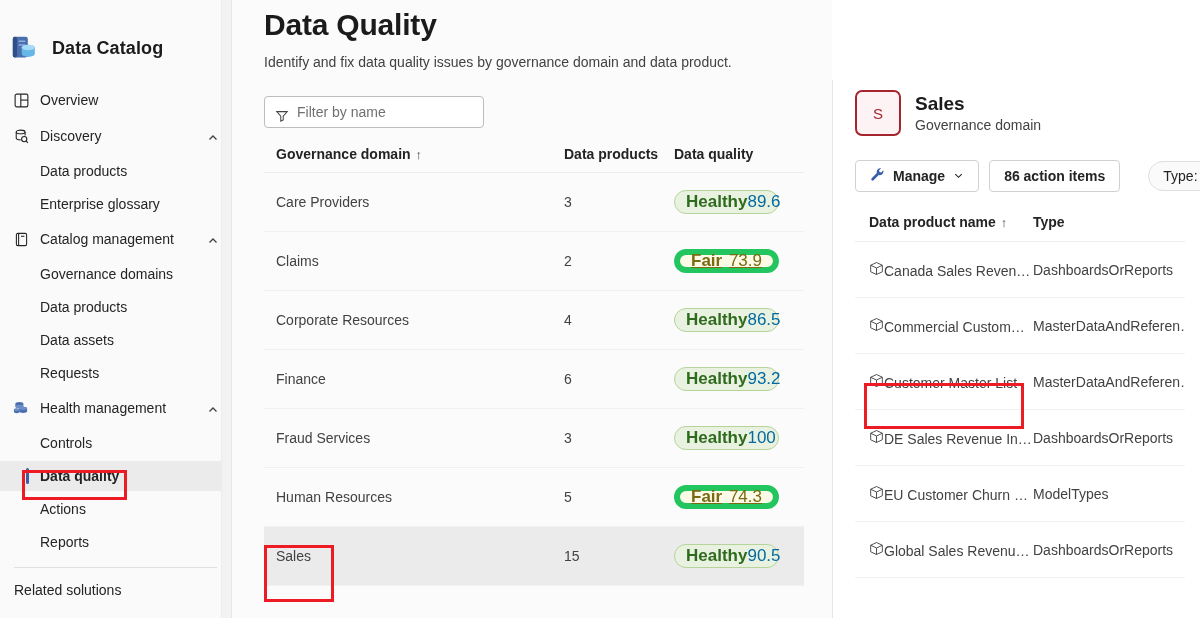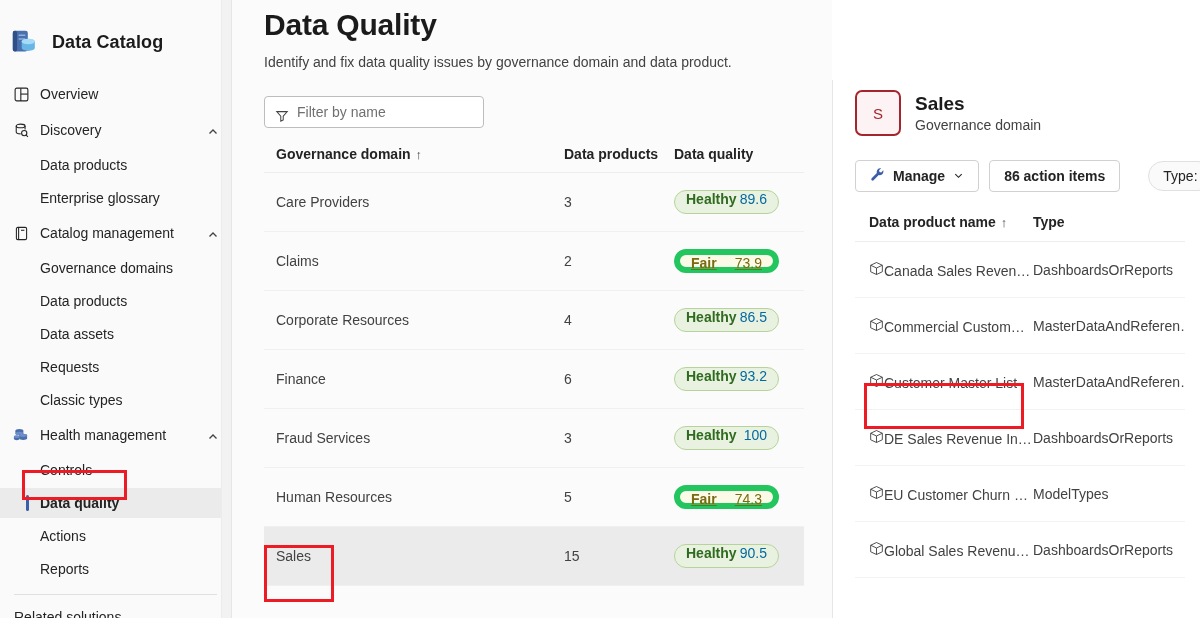--- a/index.html
+++ b/index.html
@@ -14,21 +14,21 @@
   }
   .app { position: relative; width: 1200px; height: 618px; display: flex; }
 
   
   .sidebar {
     width: 232px; height: 618px;
     background: #fafafa;
     border-right: 1px solid #e6e6e6;
     position: relative;
     flex: 0 0 232px;
-    padding-top: 10px;
+    padding-top: 16px;
   }
   .brand {
     display: flex; align-items: center; gap: 12px;
     height: 64px; padding: 0 0 0 10px;
   }
   .brand-icon { width: 30px; height: 30px; position: relative; flex: 0 0 30px; }
   .brand-title {
     font-size: 18px; font-weight: 700; color: #1b1b1b; letter-spacing: .1px;
   }
 
@@ -108,23 +108,23 @@
     font-size: 14px; color: #424242;
     height: 59px; border-bottom: 1px solid #f0f0f0;
     vertical-align: middle;
   }
   table.dq td.c-domain { padding-left: 12px; }
   table.dq tr.row { cursor: pointer; }
   table.dq tr.row.selected td { background: #ebebeb; }
   .arrow-up { font-size: 13px; margin-left: 5px; color: #424242; }
 
   .badge {
-    display: inline-flex; justify-content: space-between;
+    display: inline-flex; align-items: center; justify-content: space-between;
     width: 105px; height: 24px; border-radius: 12px;
-    padding: 0 11px; font-size: 14px; font-weight: 700;
+    padding: 0 11px; font-size: 17px; font-weight: 700;
     box-sizing: border-box;
   }
   .badge .b-score { font-weight: 400; }
   .badge.healthy { background: #e9f2e0; border: 1px solid #b6d49a; color: #2f6b1f; }
   .badge.healthy .b-score { color: #0369a1; }
   .badge.fair { background: #fbfae6; border: 6px solid #22c55e; color: #7a6a12; text-decoration: underline; }
   .badge.fair .b-score { color: #7a6a12; }
 
   
   .rightpane {
@@ -260,23 +260,20 @@
       </div>
       <div class="nav-sub">
         <span class="nav-label">Data products</span>
       </div>
       <div class="nav-sub">
         <span class="nav-label">Data assets</span>
       </div>
       <div class="nav-sub">
         <span class="nav-label">Requests</span>
       </div>
-      <div class="nav-sub">
-        <span class="nav-label">Classic types</span>
-      </div>
 
       <div class="nav-row top">
         <span class="nav-ico">
           <svg viewBox="0 0 20 20" width="18" height="18">
             <g fill="#4a6fad">
               <ellipse cx="8.2" cy="5.2" rx="4.4" ry="1.8"></ellipse>
               <path d="M3.8 5.2v3.1c0 1 2 1.8 4.4 1.8s4.4-.8 4.4-1.8V5.2z"></path>
               <ellipse cx="8.2" cy="8.3" rx="4.4" ry="1.8" fill="#6d8fc9"></ellipse>
               <ellipse cx="12.4" cy="10.4" rx="4.4" ry="1.8"></ellipse>
               <path d="M8 10.4v3.3c0 1 2 1.8 4.4 1.8s4.4-.8 4.4-1.8v-3.3z"></path>

